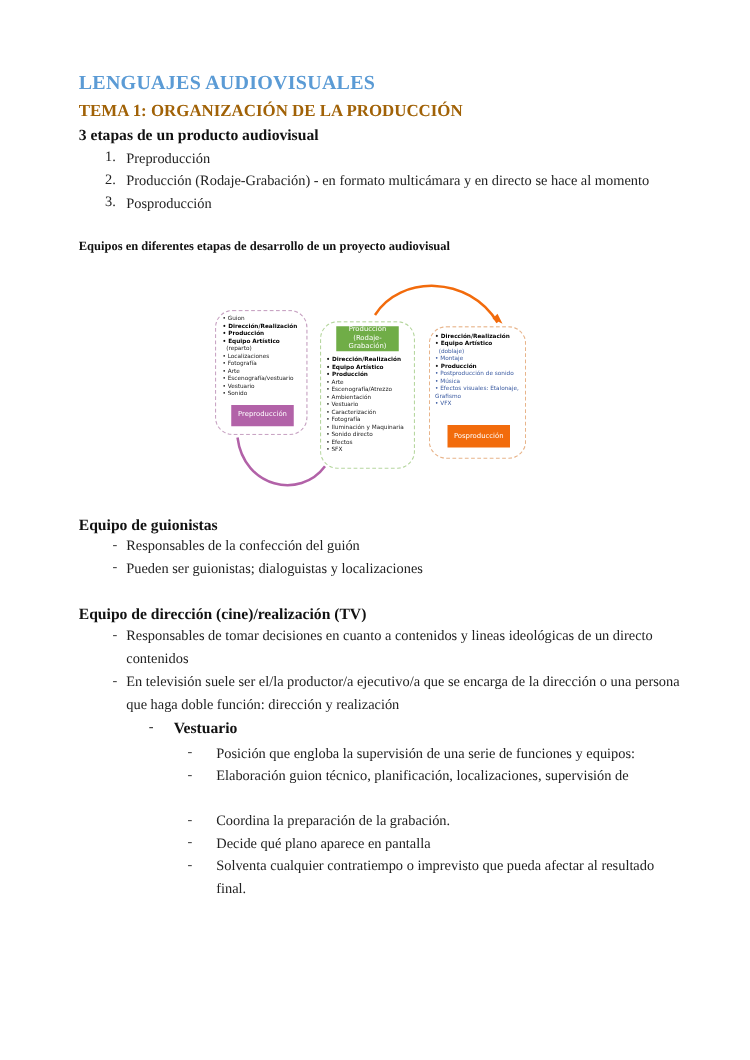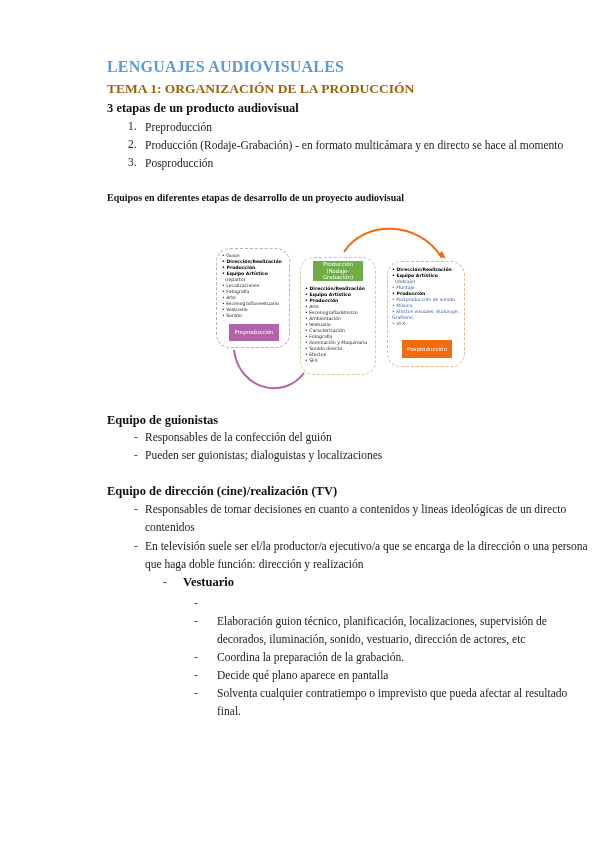--- a/index.html
+++ b/index.html
@@ -1,18 +1,18 @@
 <!DOCTYPE html>
 <html><head>
 <meta charset="utf-8">
 <style>
   html, body { margin:0; padding:0; background:#ffffff; }
   body { width:600px; height:848px; position:relative; overflow:hidden;
     font-family:"Liberation Serif","DejaVu Serif",serif; color:#1a1a1a; }
-  .page { position:absolute; left:0; top:0; width:520px; height:848px;margin-left:44px; }
+  .page { position:absolute; left:0; top:0; width:520px; height:848px; }
   .title { position:absolute; left:63px; top:58px; font-size:16px; font-weight:bold; color:#5b9bd5; letter-spacing:0.2px; }
   .h1 { position:absolute; left:63px; top:81px; font-size:13.5px; font-weight:bold; color:#a16207; }
   .h2 { position:absolute; font-size:12.5px; font-weight:bold; color:#111; }
   .p { position:absolute; font-size:11.5px; color:#222; line-height:18px; }
   .num { position:absolute; font-size:11.5px; color:#222; }
   .dash { position:absolute; font-size:11.5px; color:#444; }
   .diagram { position:absolute; left:160px; top:215px; width:270px; height:200px; }
   .box { position:absolute; border:1.5px dashed; border-radius:14px; background:#fff; }
   .box ul { list-style:none; margin:0; padding:0; }
   .box li { font-family:"DejaVu Sans",sans-serif; font-size:4.6px; line-height:6px; color:#222; }
@@ -107,23 +107,23 @@
   <div class="p" style="left:101px;top:500px;white-space:nowrap;">Responsables de tomar decisiones en cuanto a contenidos y lineas ideológicas de un directo</div>
   <div class="p" style="left:101px;top:518px;">contenidos</div>
   <div class="dash" style="left:90px;top:539px;">-</div>
   <div class="p" style="left:101px;top:537px;white-space:nowrap;">En televisión suele ser el/la productor/a ejecutivo/a que se encarga de la dirección o una persona</div>
   <div class="p" style="left:101px;top:555px;">que haga doble función: dirección y realización</div>
 
   <div class="dash" style="left:119px;top:576px;font-weight:bold;">-</div>
   <div class="h2" style="left:139px;top:575px;">Vestuario</div>
 
   <div class="dash" style="left:150px;top:596px;">-</div>
+  <div class="p" style="left:173px;top:594px;white-space:nowrap;">Posición que engloba la supervisión de una serie de funciones y equipos:</div>
   <div class="dash" style="left:150px;top:614px;">-</div>
   <div class="p" style="left:173px;top:612px;white-space:nowrap;">Elaboración guion técnico, planificación, localizaciones, supervisión de</div>
-  <div class="p" style="left:173px;top:630px;white-space:nowrap;">decorados, iluminación, sonido, vestuario, dirección de actores, etc</div>
   <div class="dash" style="left:150px;top:650px;">-</div>
   <div class="p" style="left:173px;top:648px;">Coordina la preparación de la grabación.</div>
   <div class="dash" style="left:150px;top:668px;">-</div>
   <div class="p" style="left:173px;top:666px;">Decide qué plano aparece en pantalla</div>
   <div class="dash" style="left:150px;top:686px;">-</div>
   <div class="p" style="left:173px;top:684px;white-space:nowrap;">Solventa cualquier contratiempo o imprevisto que pueda afectar al resultado</div>
   <div class="p" style="left:173px;top:702px;">final.</div>
 </div>
 
 </body></html>

